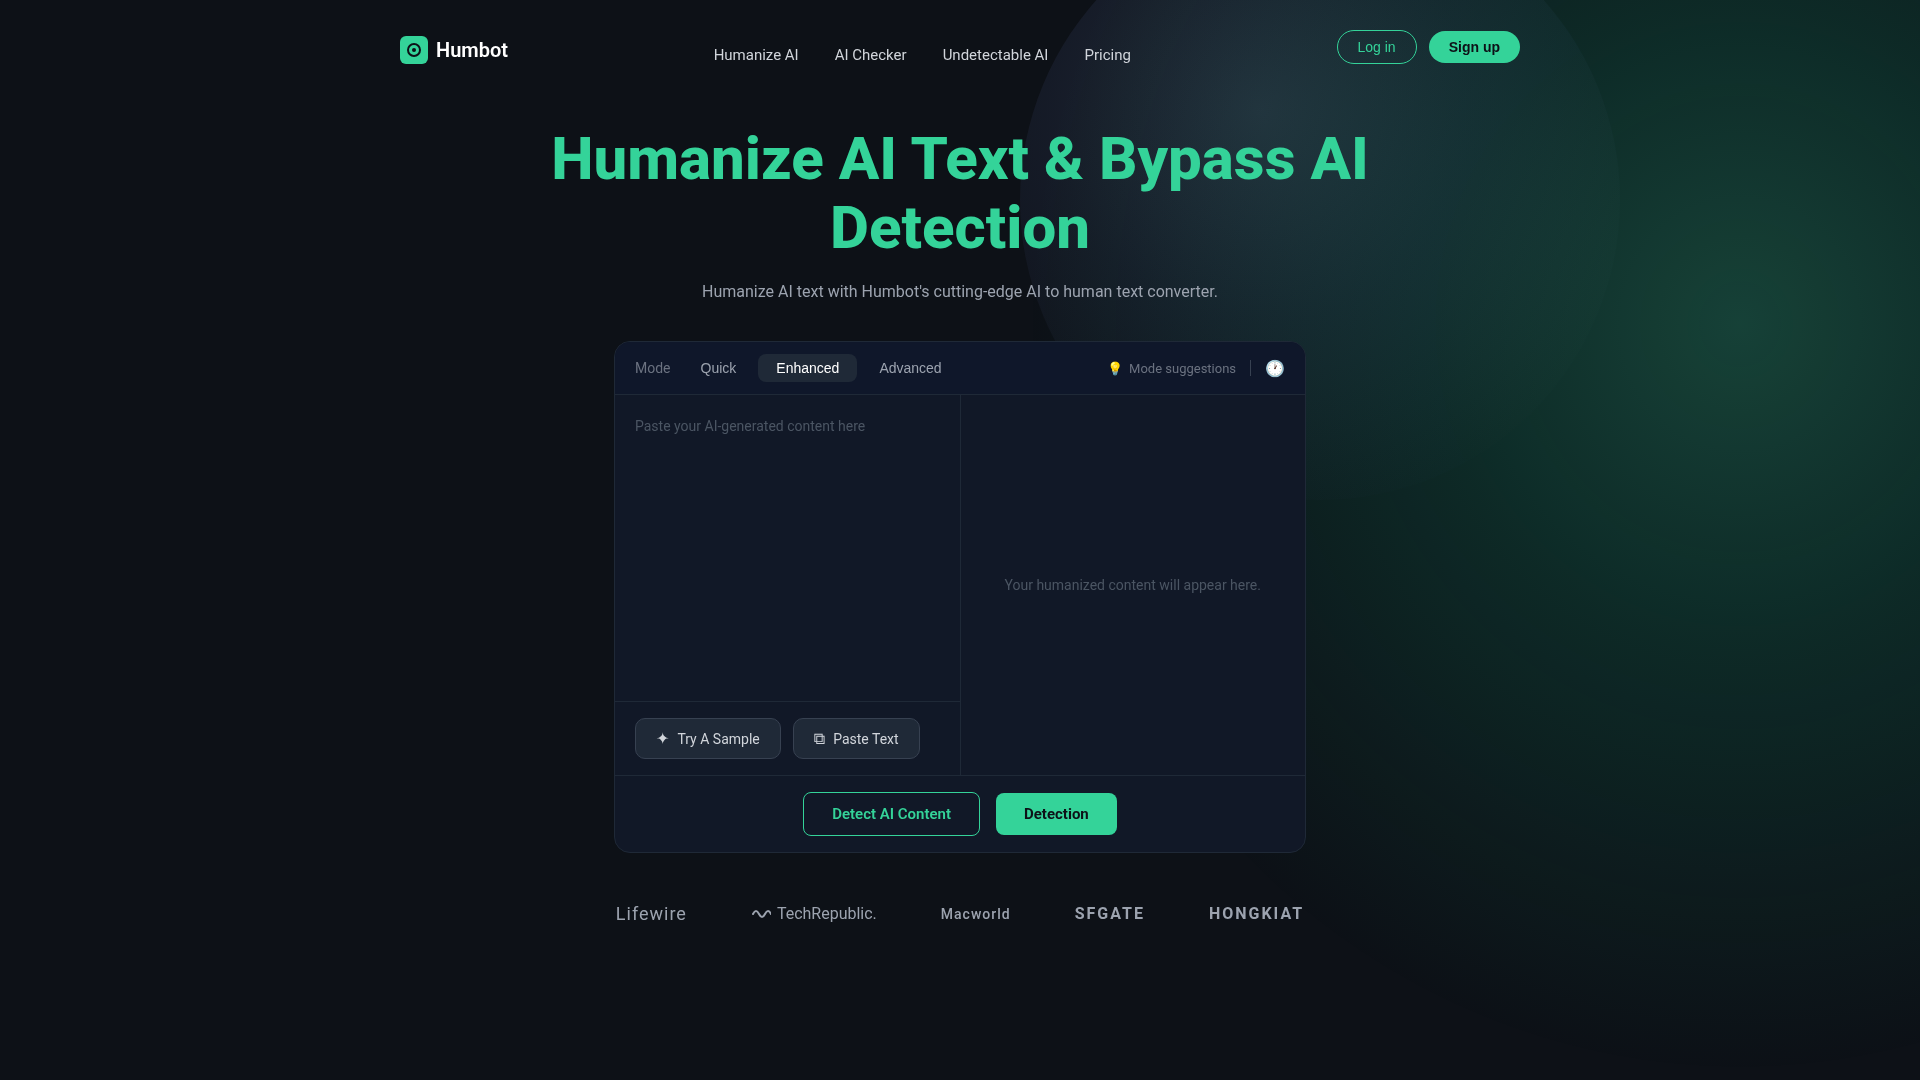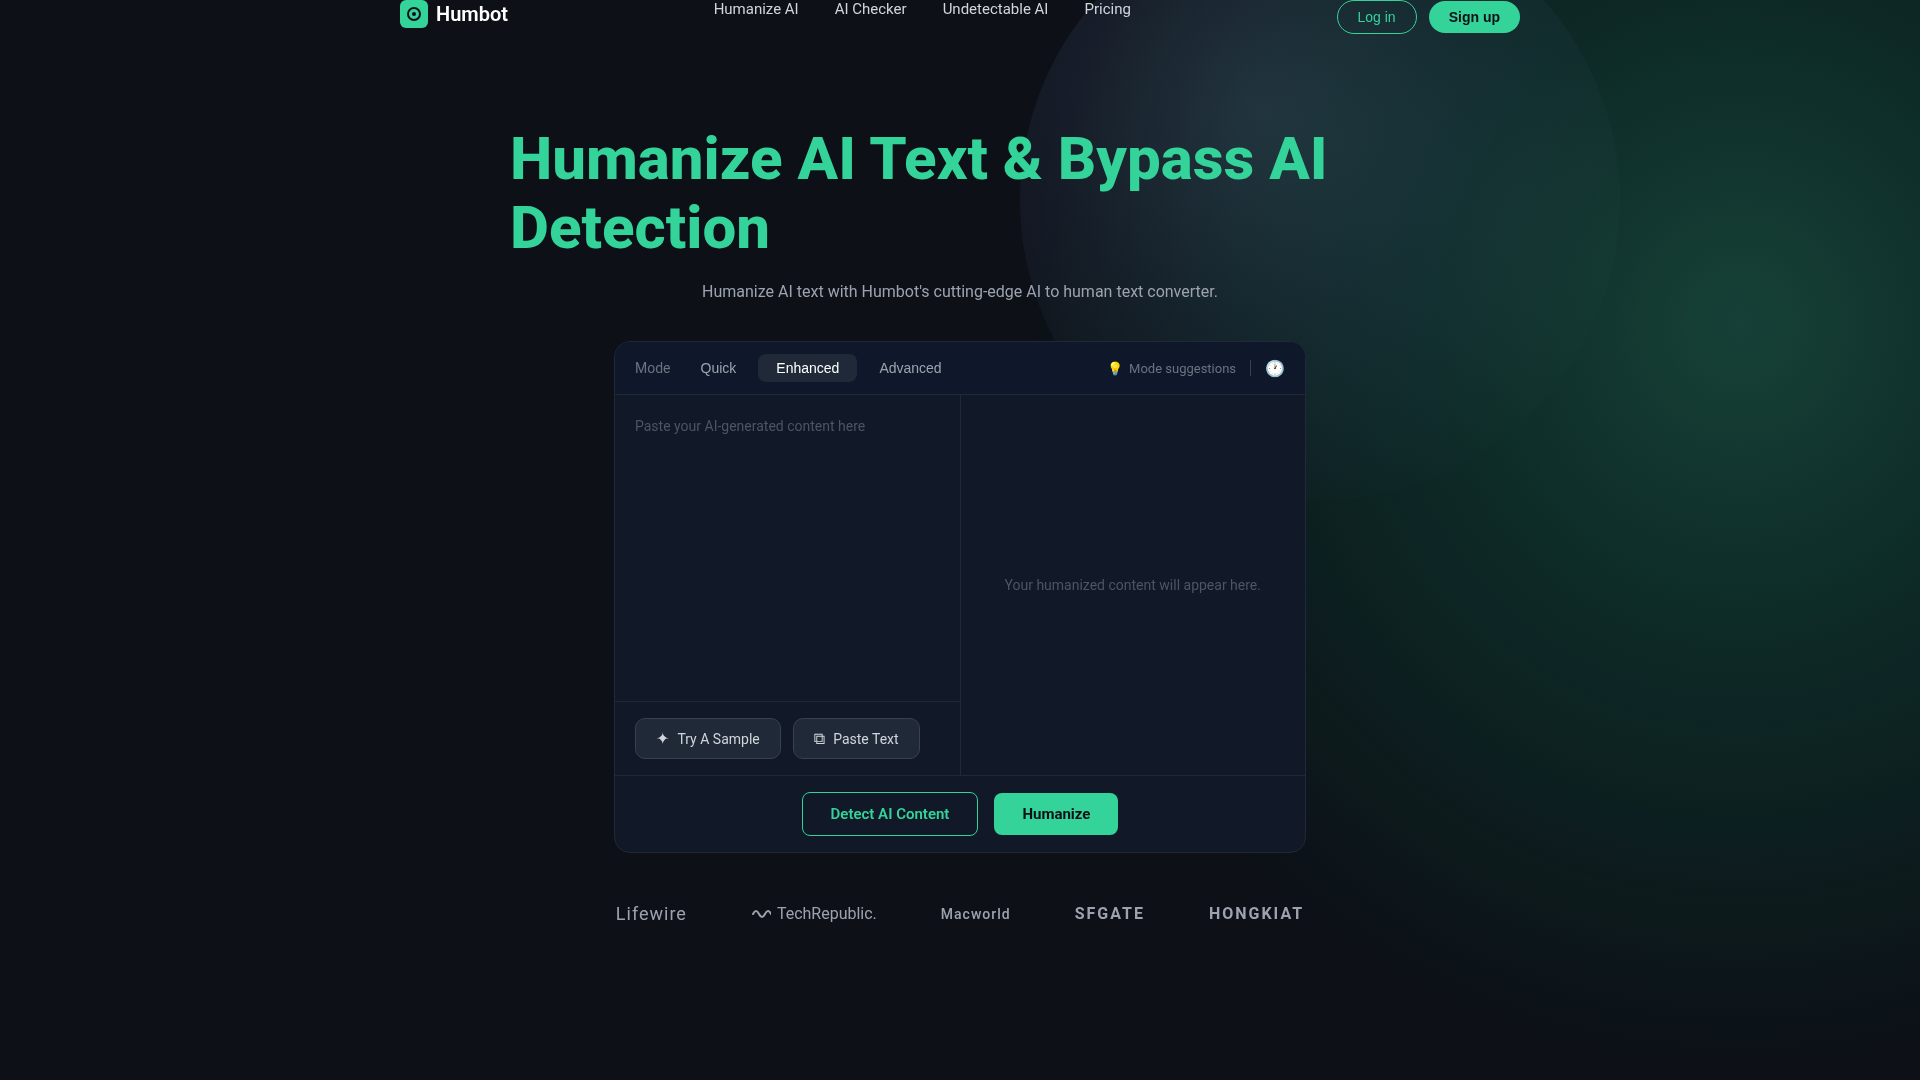--- a/index.html
+++ b/index.html
@@ -48,21 +48,21 @@
       opacity: 0.7;
       pointer-events: none;
       z-index: 0;
     }
 
     
     nav {
       position: relative;
       z-index: 10;
       display: flex;
-      align-items: flex-start;
+      align-items: flex-end;
       justify-content: space-between;
       padding: 0 400px;
       height: 64px;
     }
 
     .nav-logo {
       display: flex;
       align-items: center;
       gap: 8px;
       cursor: pointer;
@@ -135,21 +135,21 @@
       display: flex;
       flex-direction: column;
       align-items: center;
       padding-top: 60px;
     }
 
     .hero-title {
       font-size: 60px;
       font-weight: 800;
       color: #34d399;
-      text-align: left;
+      text-align: center;
       line-height: 1.15;
       max-width: 900px;
       margin-bottom: 20px;
     }
 
     .hero-subtitle {
       font-size: 16px;
       color: #9ca3af;
       text-align: left;
       margin-bottom: 40px;
@@ -421,21 +421,21 @@
         </div>
       </div>
 
       <div class="editor-right">
         <p class="editor-placeholder-right">Your humanized content will appear here.</p>
       </div>
     </div>
 
     <div class="editor-bottom">
       <button class="btn-detect">Detect AI Content</button>
-      <button class="btn-humanize">Humanize</button>
+      <button class="btn-humanize">Detection</button>
     </div>
   </div>
 </div>
 
 <div class="logos-bar">
   <span class="logo-brand lifewire">Lifewire</span>
 
   <span class="techrepublic-wrapper">
     <svg width="20" height="16" viewBox="0 0 20 16" fill="none">
       <path d="M2 8 Q5 2 8 8 Q11 14 14 8 Q17 2 20 8" stroke="#9ca3af" stroke-width="2" fill="none" stroke-linecap="round"></path>

